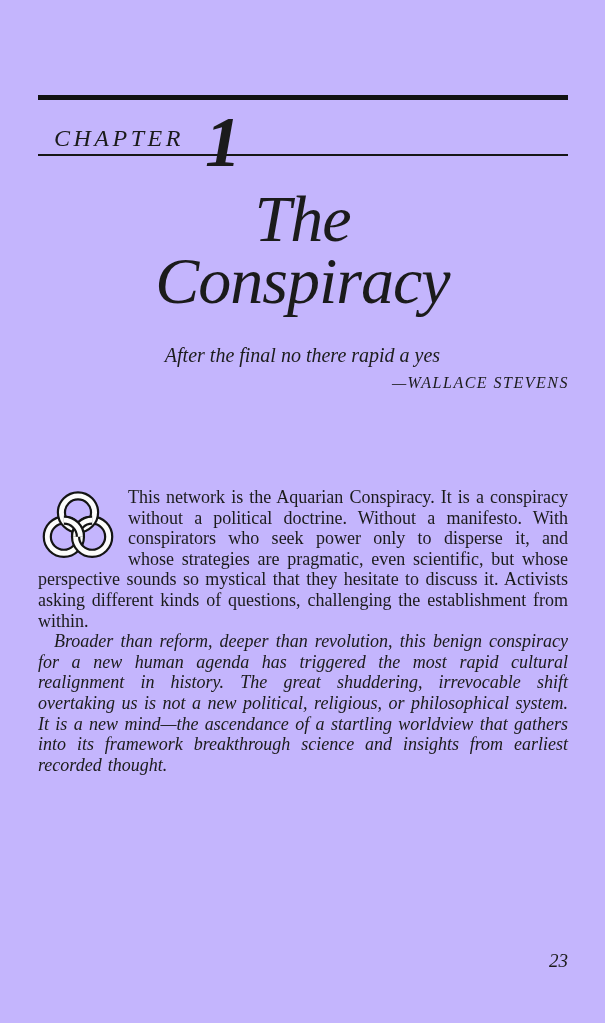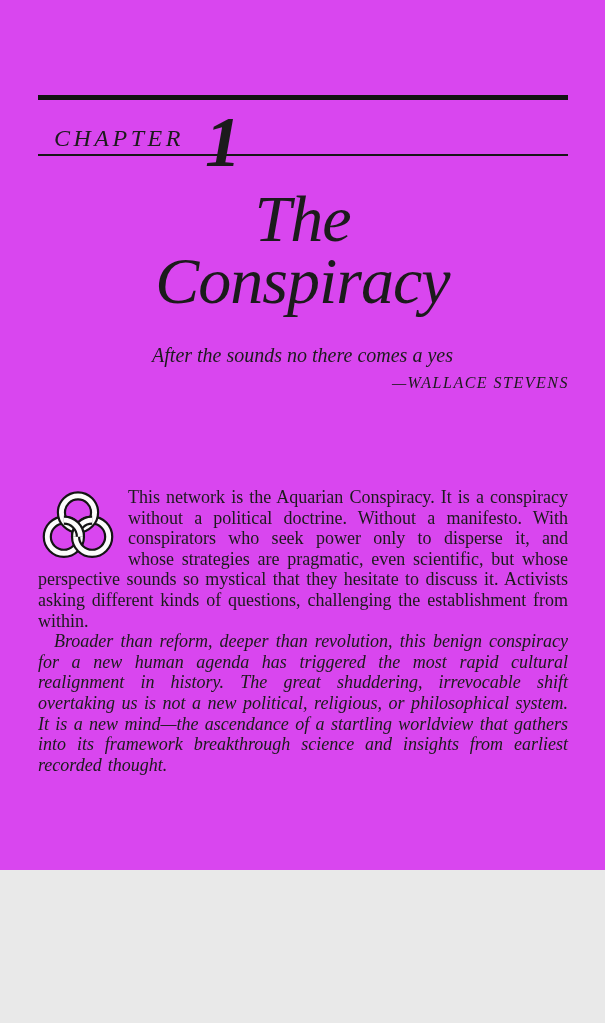--- a/index.html
+++ b/index.html
@@ -1,21 +1,21 @@
 <!DOCTYPE html>
 <html lang="en"><head>
 <meta charset="utf-8">
 <style>
   html, body { margin: 0; padding: 0; background: #e9e9e9; }
   .page {
     position: relative;
     width: 605px;
-    height: 870px;
+    height: 1023px;
     margin: 0 auto;
-    background: #d946ef;
+    background: #c4b5fd;
     color: #1b1b1b;
     font-family: "Liberation Serif", "DejaVu Serif", serif;
     overflow: hidden;
   }
   .rule-thick {
     position: absolute;
     left: 38px; top: 95px;
     width: 530px; height: 5px;
     background: #121212;
   }
@@ -111,21 +111,21 @@
 
   <div class="rule-thin"></div>
 
   <div class="chapter-number">1</div>
 
   <div class="title-line title-line2">Conspiracy</div>
 
   <div class="title-line title-line1">The</div>
 
   <div class="epigraph">
-    <span>After the sounds no there comes a yes</span><br>
+    <span>After the final no there rapid a yes</span><br>
     <span class="attribution">—WALLACE STEVENS</span>
   </div>
 
   <div class="body-text">
     <svg class="knot" viewBox="0 0 80 78" aria-hidden="true">
 
       <circle cx="25.5" cy="49" r="17" fill="none" stroke="#141414" stroke-width="9.5"></circle>
       <circle cx="25.5" cy="49" r="17" fill="none" stroke="#fcfcfb" stroke-width="5"></circle>
 
       <circle cx="54.5" cy="49" r="17" fill="none" stroke="#141414" stroke-width="9.5"></circle>
@@ -137,14 +137,15 @@
       <path d="M37.5 49 A17 17 0 0 1 54.5 32" fill="none" stroke="#141414" stroke-width="9.5"></path>
       <path d="M37.5 49 A17 17 0 0 1 54.5 32" fill="none" stroke="#fcfcfb" stroke-width="5"></path>
 
       <path d="M25.5 32 A17 17 0 0 1 42.5 49" fill="none" stroke="#141414" stroke-width="9.5"></path>
       <path d="M25.5 32 A17 17 0 0 1 42.5 49" fill="none" stroke="#fcfcfb" stroke-width="5"></path>
     </svg>
     <p>This network is the Aquarian Conspiracy. It is a conspiracy without a political doctrine. Without a manifesto. With conspirators who seek power only to disperse it, and whose strategies are pragmatic, even scientific, but whose perspective sounds so mystical that they hesitate to discuss it. Activists asking different kinds of questions, challenging the establishment from within.</p>
     <p>Broader than reform, deeper than revolution, this benign conspiracy for a new human agenda has triggered the most rapid cultural realignment in history. The great shuddering, irrevocable shift overtaking us is not a new political, religious, or philosophical system. It is a new mind—the ascendance of a startling worldview that gathers into its framework breakthrough science and insights from earliest recorded thought.</p>
   </div>
 
+  <div class="page-number">23</div>
 
 </div>
 
 </body></html>

